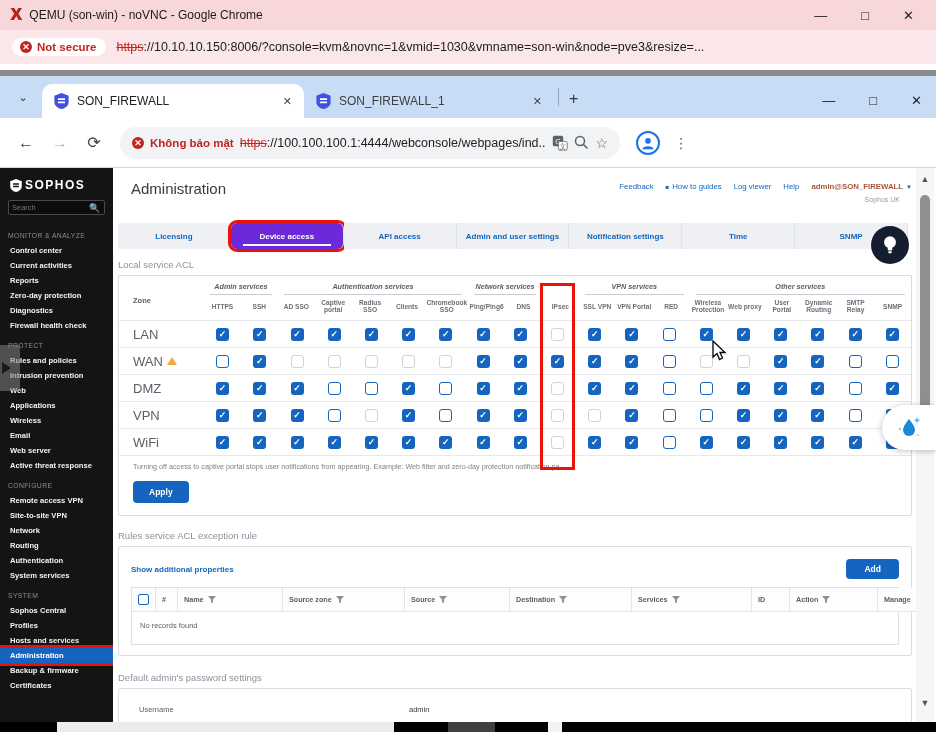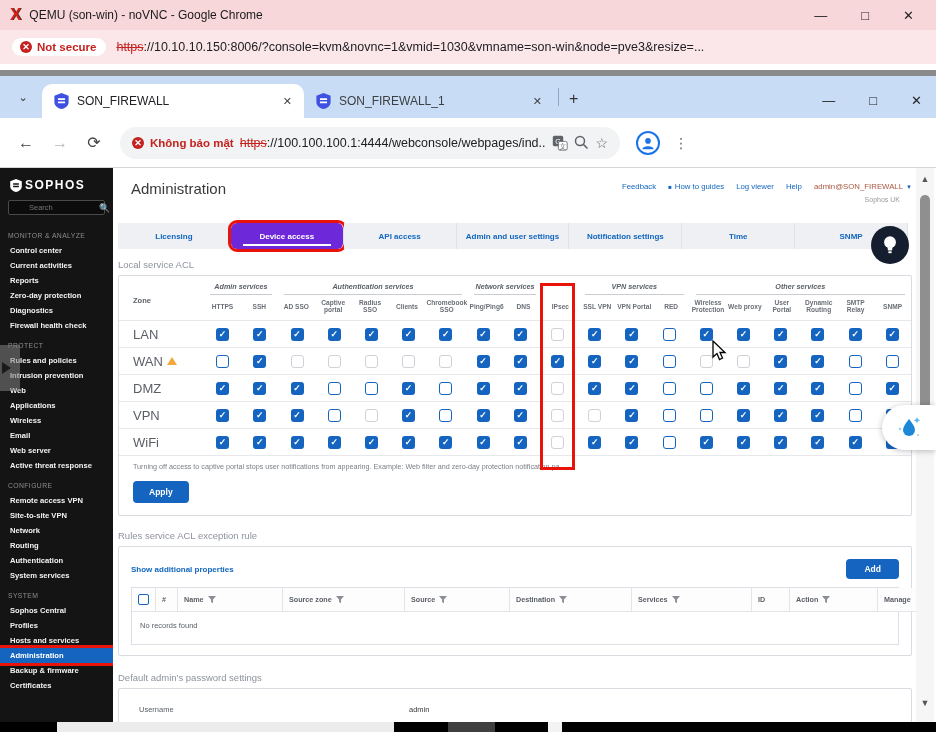--- a/index.html
+++ b/index.html
@@ -42,36 +42,36 @@
   .omnibox { width:500px; height:32px; background:#f1f3f4; border-radius:16px; display:flex; align-items:center; padding:0 12px; gap:6px; margin:0 6px; }
   .omni-url { font-size:12.5px; color:#202124; white-space:nowrap; overflow:hidden; flex:1; }
   .tb-right { display:flex; align-items:center; gap:14px; margin-left:4px; }
   .avatar-ic { width:24px; height:24px; border-radius:50%; border:2px solid #1a73e8; display:flex; align-items:center; justify-content:center; }
 
   
   .sidebar { position:absolute; left:0; top:168px; width:113px; height:554px; background:#141414; color:#fff; padding-top:6px; overflow:hidden; }
   .logo { display:flex; align-items:center; gap:3px; padding:4px 8px 6px 10px; }
   .logo-shield { width:12px; height:13px; }
   .logo-text { font-size:12px; font-weight:bold; letter-spacing:1.5px; color:#fff; }
-  .side-search { margin:2px 8px 8px 8px; height:15px; border:1px solid #4a4a4a; border-radius:2px; display:flex; align-items:center; padding:0 20px; background:#0c0c0c; }
+  .side-search { margin:2px 8px 8px 8px; height:15px; border:1px solid #4a4a4a; border-radius:2px; display:flex; align-items:center; padding:0 3px; background:#0c0c0c; }
   .side-search input { flex:1; background:transparent; border:none; outline:none; color:#bbb; font-size:7.5px; width:70px; font-family:"Liberation Sans",sans-serif; }
   .side-search .mag { color:#2f8fe8; font-size:9px; }
   .side-heading { color:#8d8d8d; font-size:6.8px; letter-spacing:.4px; padding:9px 10px 4px 8px; }
   .side-item { color:#f2f2f2; font-size:7.6px; font-weight:bold; padding:4px 10px 4px 10px; line-height:7px; cursor:pointer; }
   .side-item.active { background:#1565c0; color:#fff; }
   .expander { position:absolute; left:0; top:177px; width:20px; height:46px; background:rgba(130,130,130,.55); display:flex; align-items:center; }
   .expander .tri { width:0; height:0; border-top:6px solid transparent; border-bottom:6px solid transparent; border-left:9px solid #1b1b1b; margin-left:2px; }
 
   .content { position:absolute; left:113px; top:168px; width:803px; height:554px; background:#fff; overflow:hidden; }
 
   .page-head { position:relative; padding:12px 14px 0 18px; }
   .page-title { font-size:15px; color:#3a3a3a; }
   .head-links { position:absolute; right:4px; top:14px; display:flex; gap:12px; align-items:center; font-size:7.8px; }
   .head-link { color:#1166c0; cursor:pointer; display:flex; align-items:center; gap:3px; }
-  .acct { color:#a8573f; font-weight:normal;text-align:center; }
+  .acct { color:#a8573f; font-weight:bold;text-align:center; }
   .caret { font-size:6px; color:#1166c0; }
   .region { position:absolute; right:16px; top:28px; font-size:7px; color:#9a9a9a; }
 
   .fw-tabs { display:flex; margin:26px 8px 0 5px; width:790px;align-items:flex-end; }
   .fw-tab { flex:1; height:26px; background:#eef0f3; border-right:1px solid #dfe2e6; color:#1166c0; font-size:8px; font-weight:bold; display:flex; align-items:center; justify-content:center; position:relative; cursor:pointer; }
   .fw-tab.active { background:#6d28d9; color:#fff;border-radius:6px; }
   .fw-tab.active::after { content:""; position:absolute; left:12px; right:12px; bottom:3px; height:2px; background:#fff; }
   .red-annot { outline:3px solid #ea1309; outline-offset:0px; }
 
   .section-label { color:#8d929c; font-size:9.5px; margin:10px 0 5px 5px; }

